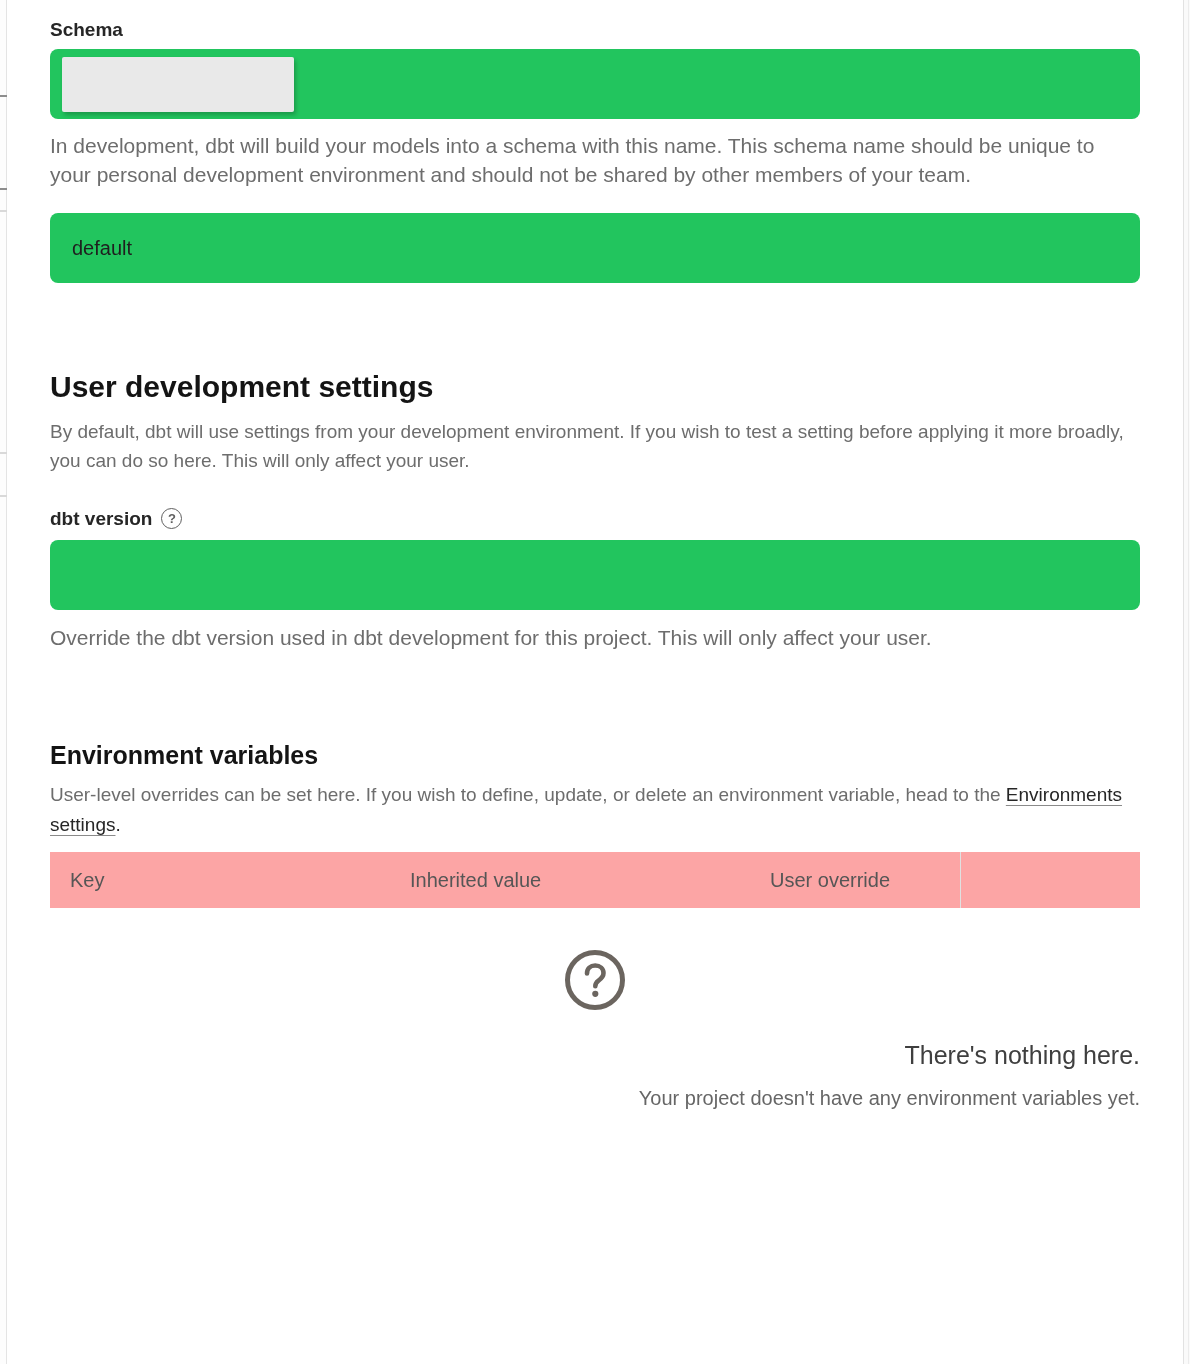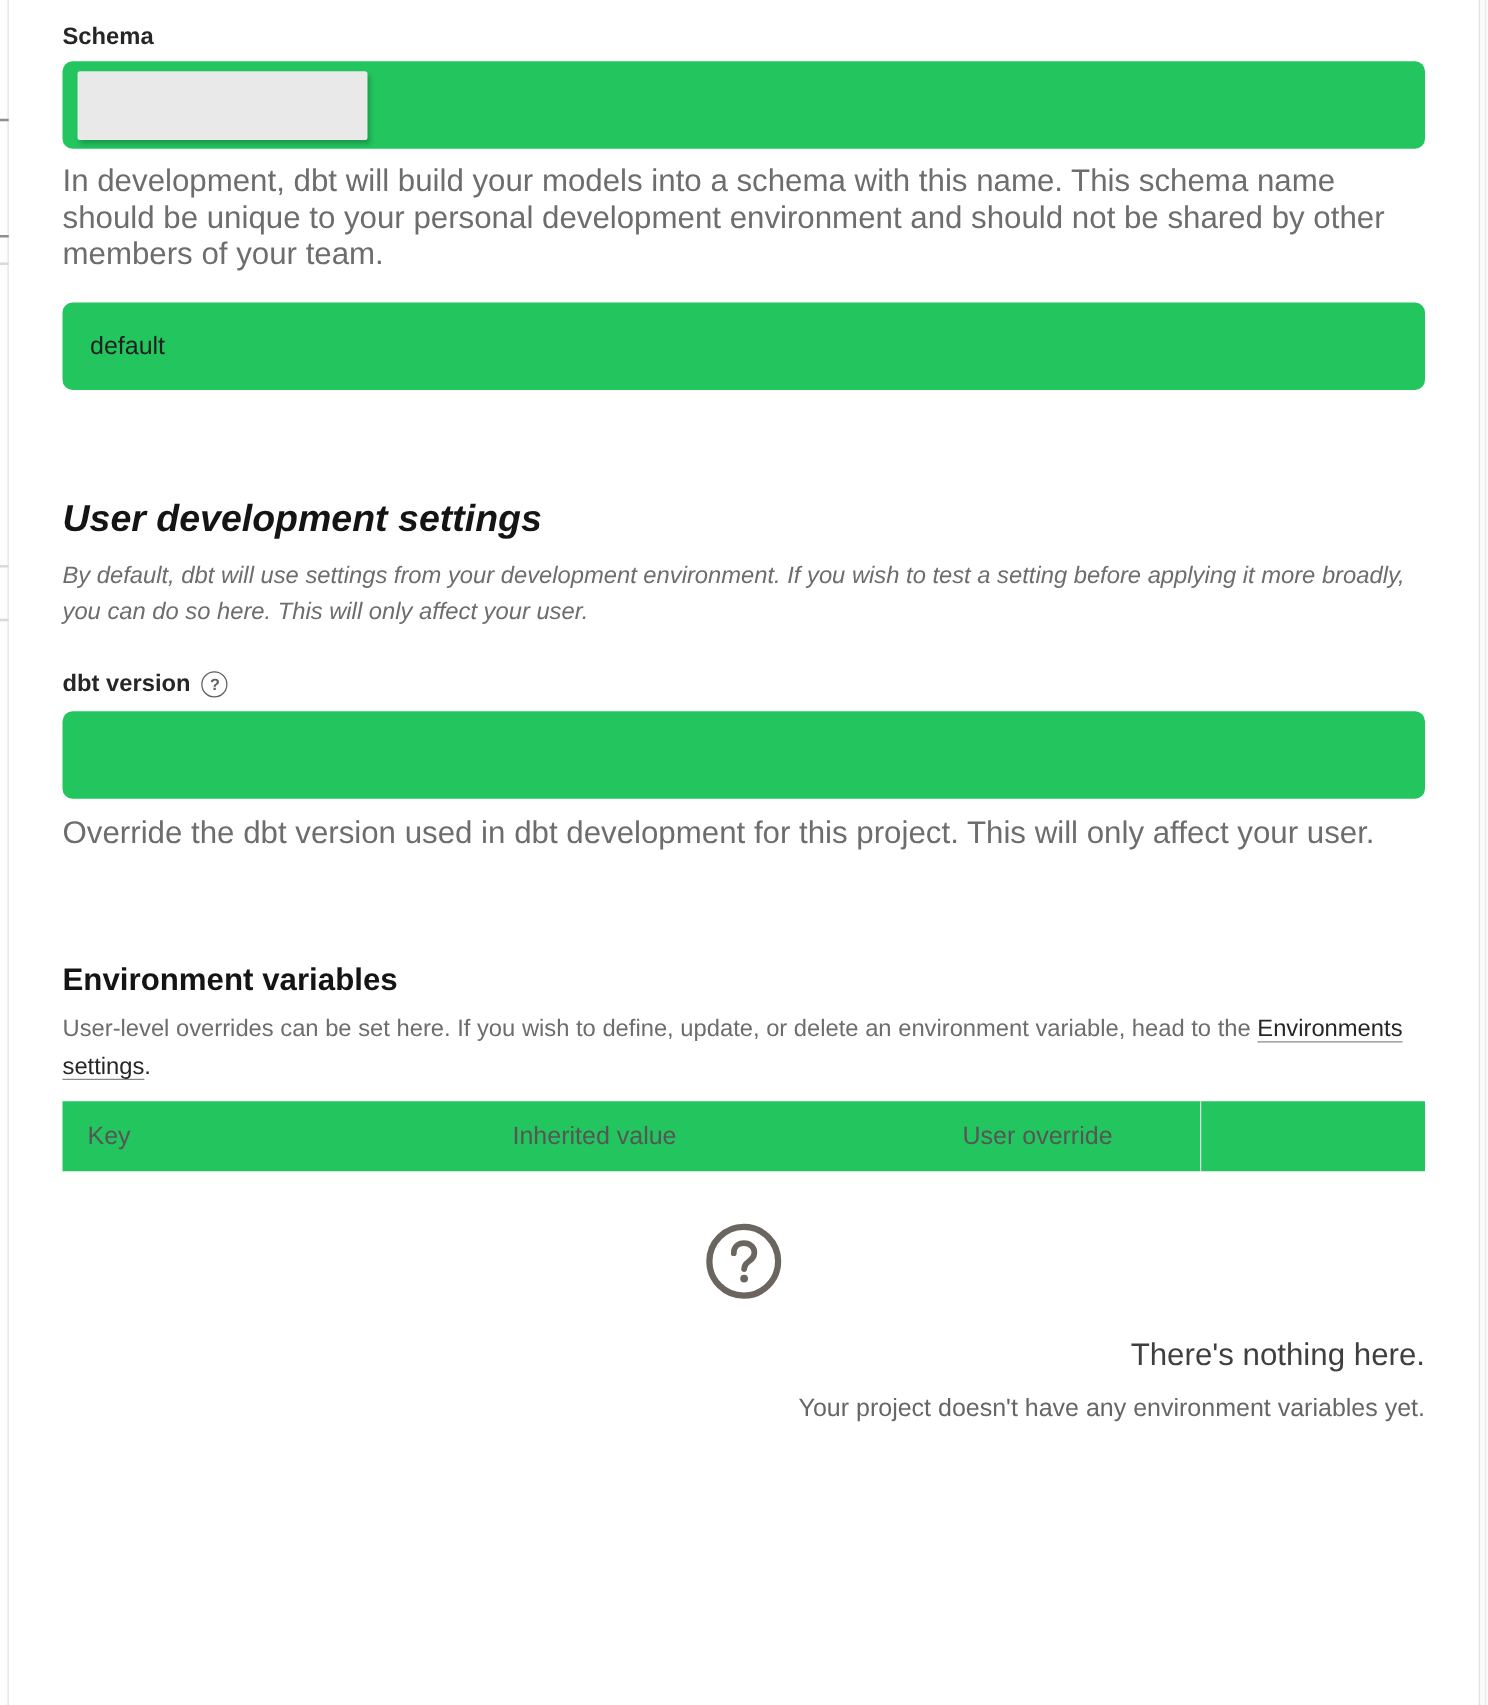--- a/index.html
+++ b/index.html
@@ -45,49 +45,49 @@
     margin-top: 8px; outline: none;
   }
   .schema-input-wrap { position: relative; width: 1090px; height: 70px; margin-top: 8px; }
   .schema-input-wrap .text-input { margin-top: 0; position: absolute; inset: 0; }
   .redacted {
     position: absolute; left: 12px; top: 8px; width: 232px; height: 55px;
     background: #e9e9e9; border-radius: 2px;
     box-shadow: 2px 3px 4px rgba(0,0,0,0.22);
   }
   .help-text {
-    margin-top: 12px; font-size: 25px; line-height: 29px; color: #6d6d6d;
+    margin-top: 12px; font-size: 21px; line-height: 29px; color: #6d6d6d;
   }
   .section-heading {
     font-size: 30px; font-weight: 700; color: #141414; line-height: 36px;
   }
   .sub-heading {
     font-size: 25px; font-weight: 700; color: #141414; line-height: 30px;
   }
   .section-desc { margin-top: 12px; font-size: 19px; line-height: 29px; color: #6d6d6d; }
 
   .mt-target { margin-top: 24px; }
   .mt-threads { margin-top: 26px; }
-  .mt-udsection { margin-top: 86px; font-style: italic; }
+  .mt-udsection { margin-top: 86px; }
   .mt-dbtv { margin-top: 32px; }
   .mt-env { margin-top: 88px; }
 
   .help-icon {
     display: inline-flex; align-items: center; justify-content: center;
     width: 21px; height: 21px; border: 1.5px solid #5f5f5f; border-radius: 50%;
     font-size: 13px; font-weight: 600; color: #5f5f5f; line-height: 1;
   }
 
   .env-desc { margin-top: 10px; font-size: 19px; line-height: 30px; color: #6d6d6d; }
   .env-link { color: #262626; text-decoration: underline; text-decoration-color: #8a8a8a; text-underline-offset: 4px; }
   .env-dot { color: #262626; }
 
   .env-table-header {
     margin-top: 12px; width: 1090px; height: 56px;
-    background: #22c55e;
+    background: #fca5a5;
     display: grid; grid-template-columns: 360px 360px 190px 1fr;
     align-items: center;
   }
   .env-th { font-size: 20px; color: #565656; font-weight: 400; }
   .env-th.first { padding-left: 20px; }
   .env-th.last { border-left: 1px solid #e0e0e0; height: 100%; }
 
   .empty-state { margin-top: 40px; text-align: right; }
   .empty-icon-wrap { display: flex; justify-content: center; }
   .empty-title { margin-top: 26px; font-size: 25px; line-height: 34px; font-weight: 500; color: #3f3f3f; }

